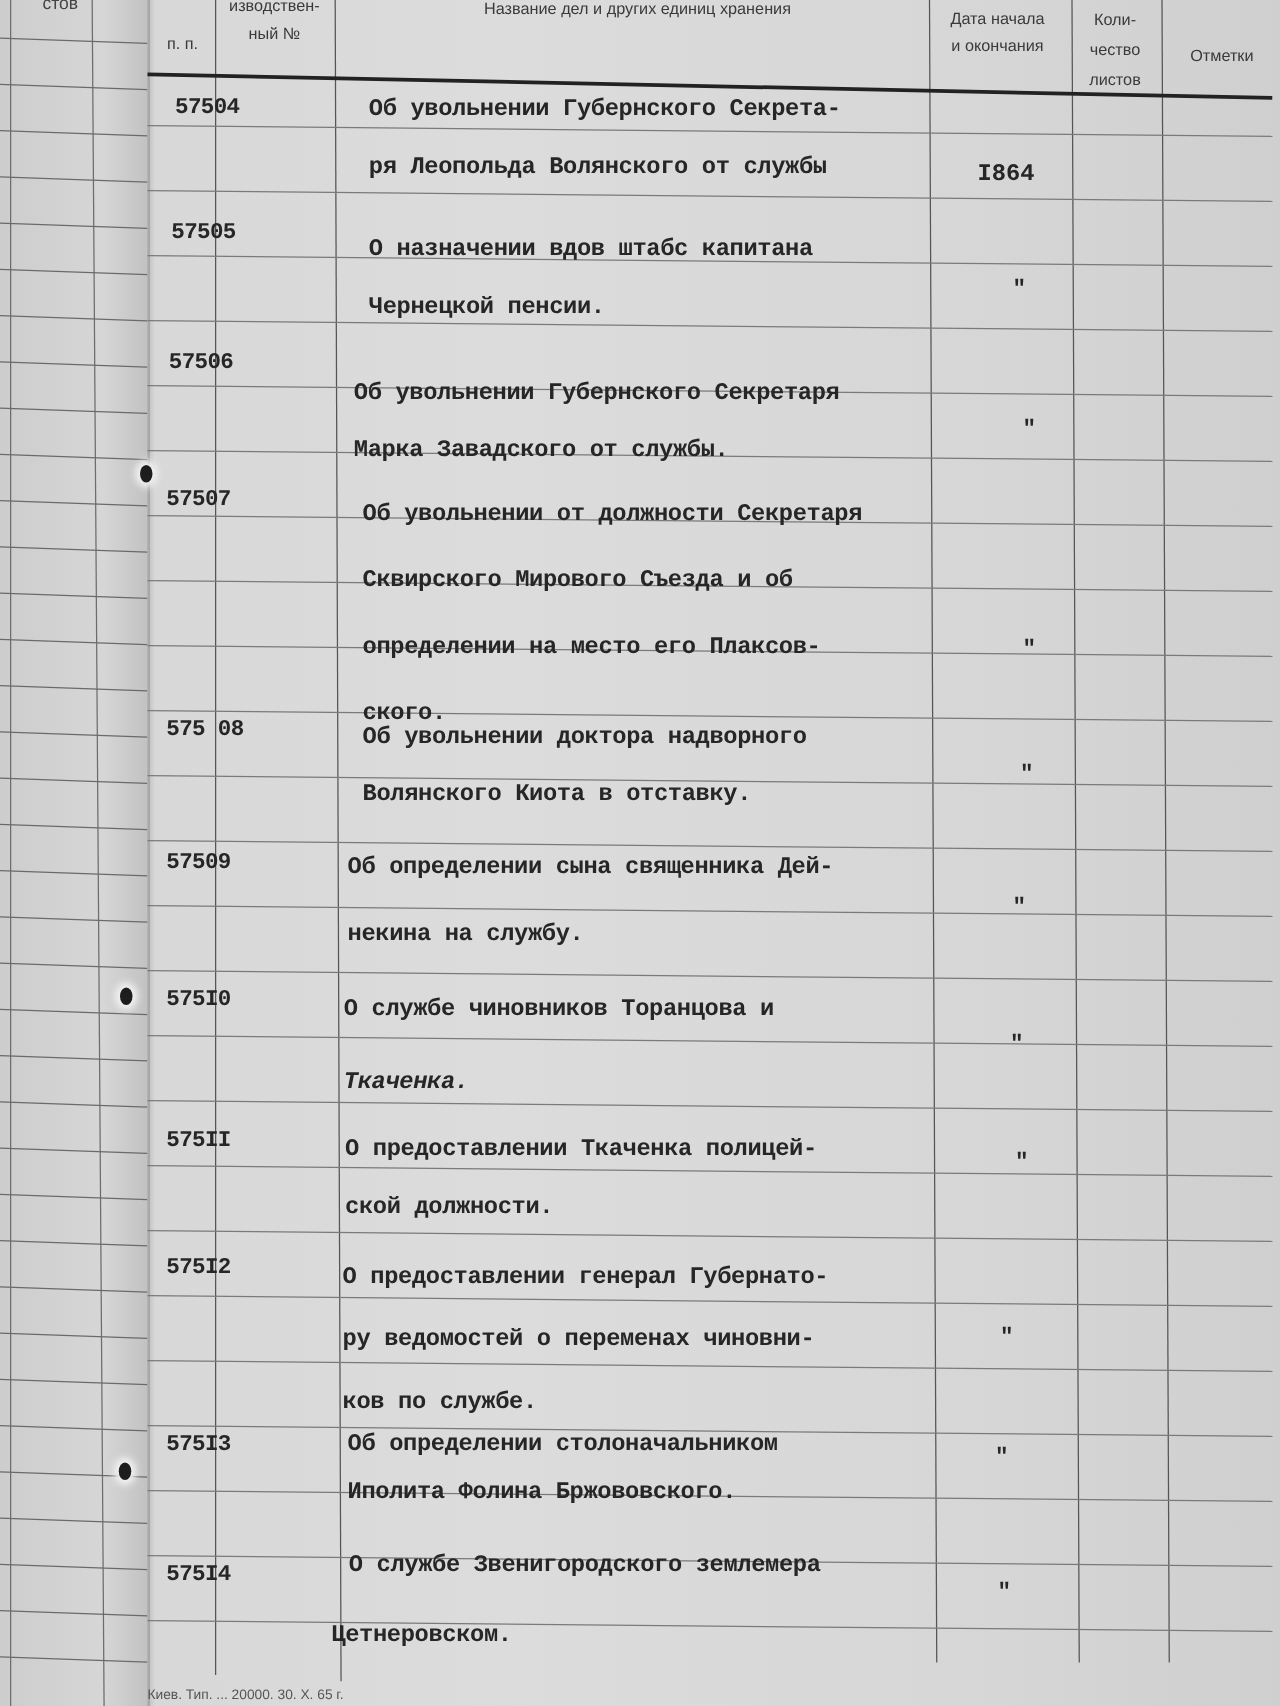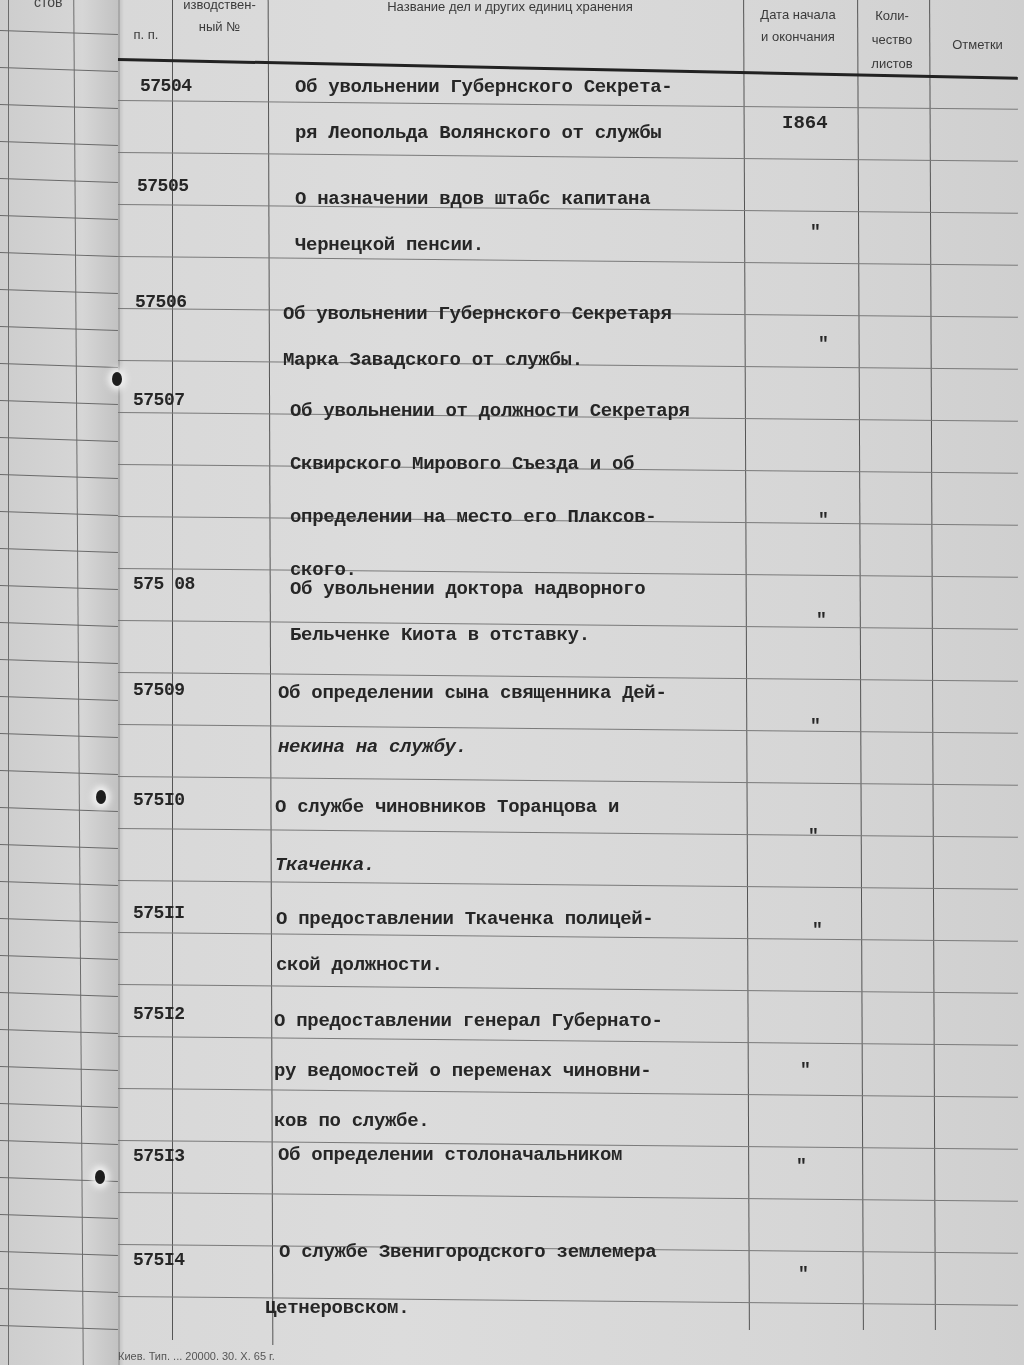--- a/index.html
+++ b/index.html
@@ -140,56 +140,56 @@
       <div class="rule" style="left: 118px; top: 1192px; width: 900px; transform: rotate(0.55deg); transform-origin: left center;"></div>
       <div class="rule" style="left: 118px; top: 1244px; width: 900px; transform: rotate(0.55deg); transform-origin: left center;"></div>
       <div class="rule" style="left: 118px; top: 1296px; width: 900px; transform: rotate(0.55deg); transform-origin: left center;"></div>
     </div>
 
   <div class="row-num" style="left:140px;top:76px;">57504</div>
   <div class="row-title" style="left:295px;top:64px;">
     <span>Об увольнении Губернского Секрета-</span>
       <span>ря Леопольда Волянского от службы</span>
   </div>
-  <div class="year" style="left:782px;top:112px;">I864</div>
+  <div class="year" style="left:782px;top:128px;">I864</div>
 
   <div class="row-num" style="left:137px;top:176px;">57505</div>
   <div class="row-title" style="left:295px;top:176px;">
     <span>О назначении вдов штабс капитана</span>
       <span>Чернецкой пенсии.</span>
   </div>
   <div class="ditto" style="left:810px;top:222px;">"</div>
 
-  <div class="row-num" style="left:135px;top:292px;">57506</div>
+  <div class="row-num" style="left:135px;top:280px;">57506</div>
   <div class="row-title" style="left:283px;top:291px;">
     <span>Об увольнении Губернского Секретаря</span>
       <span>Марка Завадского от службы.</span>
   </div>
   <div class="ditto" style="left:818px;top:334px;">"</div>
 
   <div class="row-num" style="left:133px;top:390px;">57507</div>
   <div class="row-title" style="left:290px;top:385px;line-height:53px;">
     <span style="height:53px;line-height:53px;">Об увольнении от должности Секретаря</span>
       <span style="height:53px;line-height:53px;">Сквирского Мирового Съезда и об</span>
       <span style="height:53px;line-height:53px;">определении на место его Плаксов-</span>
       <span style="height:53px;line-height:53px;">ского.</span>
   </div>
   <div class="ditto" style="left:818px;top:510px;">"</div>
 
   <div class="row-num" style="left:133px;top:574px;">575 08</div>
   <div class="row-title" style="left:290px;top:566px;">
     <span>Об увольнении доктора надворного</span>
-      <span>Бельченке Киота в отставку.</span>
+      <span>Волянского Киота в отставку.</span>
   </div>
   <div class="ditto" style="left:816px;top:610px;">"</div>
 
   <div class="row-num" style="left:133px;top:680px;">57509</div>
   <div class="row-title" style="left:278px;top:670px;">
     <span>Об определении сына священника Дей-</span>
-      <span style="margin-top:8px;font-style:italic;">некина на службу.</span>
+      <span style="margin-top:8px;">некина на службу.</span>
   </div>
   <div class="ditto" style="left:810px;top:716px;">"</div>
 
   <div class="row-num" style="left:133px;top:790px;">575I0</div>
   <div class="row-title" style="left:275px;top:784px;">
     <span>О службе чиновников Торанцова и</span>
       <span style="margin-top:12px;font-style:italic;">Ткаченка.</span>
   </div>
   <div class="ditto" style="left:808px;top:826px;">"</div>
 
@@ -204,20 +204,21 @@
   <div class="row-title" style="left:274px;top:996px;line-height:50px;">
     <span style="height:50px;line-height:50px;">О предоставлении генерал Губернато-</span>
       <span style="height:50px;line-height:50px;">ру ведомостей о переменах чиновни-</span>
       <span style="height:50px;line-height:50px;">ков по службе.</span>
   </div>
   <div class="ditto" style="left:800px;top:1060px;">"</div>
 
   <div class="row-num" style="left:133px;top:1146px;">575I3</div>
   <div class="row-title" style="left:278px;top:1136px;line-height:38px;">
     <span style="height:38px;line-height:38px;">Об определении столоначальником</span>
+      <span style="height:38px;line-height:38px;">Иполита Фолина Бржововского.</span>
   </div>
   <div class="ditto" style="left:796px;top:1156px;">"</div>
 
   <div class="row-num" style="left:133px;top:1250px;">575I4</div>
   <div class="row-title" style="left:265px;top:1224px;line-height:56px;">
     <span style="height:56px;line-height:56px;padding-left:14px;">О службе Звенигородского землемера</span>
       <span style="height:56px;line-height:56px;">Цетнеровском.</span>
   </div>
   <div class="ditto" style="left:798px;top:1264px;">"</div>
 

